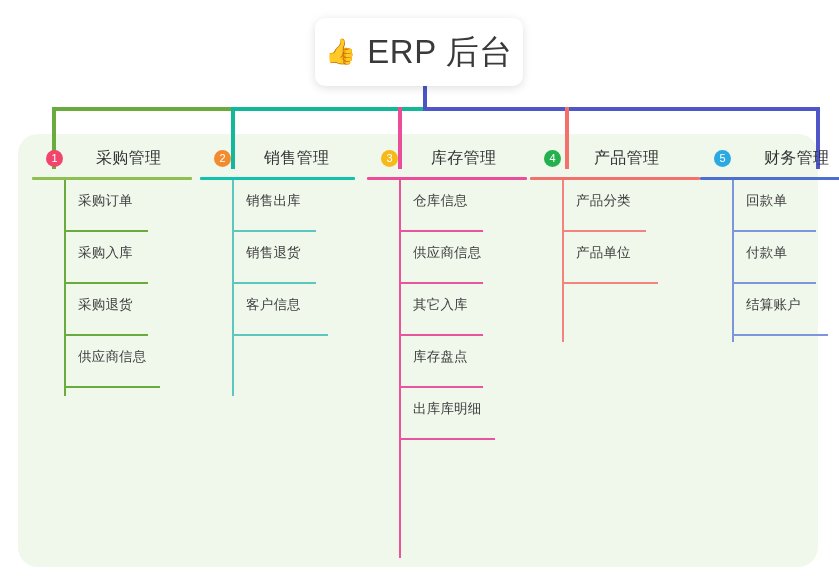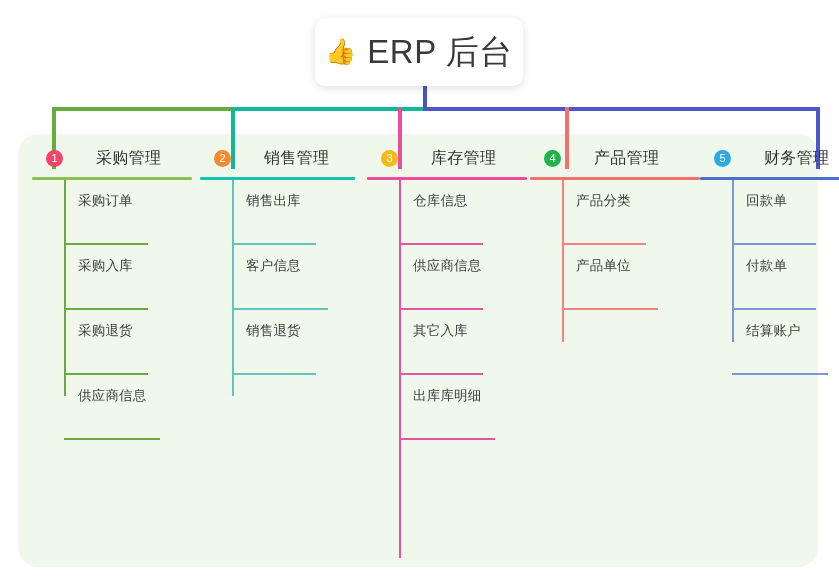--- a/index.html
+++ b/index.html
@@ -50,21 +50,21 @@
   .badge{
     width:17px;height:17px;border-radius:50%;
     color:#fff;font-size:11px;line-height:17px;text-align:center;
     flex:0 0 auto;font-family:"Liberation Sans",sans-serif;
   }
   .col-title{font-size:16px;color:#333333;white-space:nowrap;letter-spacing:.3px;margin-left:26px;}
   .head-rule{height:3px;margin-top:5px;border-radius:1px;}
 
   .items{position:relative;margin-top:0;}
   .spine{position:absolute;left:32px;top:0;width:2px;}
-  .leaf{position:relative;height:65px;}
+  .leaf{position:relative;height:52px;}
   .leaf-label{
     position:absolute;left:46px;top:12px;
     font-size:13.5px;color:#3d3d3d;white-space:nowrap;letter-spacing:.2px;
   }
   .leaf-rule{position:absolute;left:32px;bottom:0;height:2px;}
 
   
   #col-1{left:32px;width:160px;}
   #col-2{left:200px;width:155px;}
   #col-3{left:367px;width:160px;}
@@ -123,27 +123,27 @@
       <span class="col-title">销售管理</span>
     </div>
     <div class="head-rule" style="background: rgb(19, 194, 174);"></div>
     <div class="items">
       <div class="spine" style="background: rgb(94, 199, 189); height: 216px;"></div>
       <div class="leaf">
         <span class="leaf-label">销售出库</span>
         <div class="leaf-rule" style="background: rgb(94, 199, 189); width: 84px;"></div>
       </div>
       <div class="leaf">
+        <span class="leaf-label">销售退货</span>
+        <div class="leaf-rule" style="background: rgb(94, 199, 189); width: 84px;"></div>
+      </div>
+      <div class="leaf">
         <span class="leaf-label">客户信息</span>
         <div class="leaf-rule" style="background: rgb(94, 199, 189); width: 96px;"></div>
       </div>
-      <div class="leaf">
-        <span class="leaf-label">销售退货</span>
-        <div class="leaf-rule" style="background: rgb(94, 199, 189); width: 84px;"></div>
-      </div>
     </div>
   </div>
 <div class="column" id="col-3">
     <div class="col-head">
       <span class="badge" style="background: rgb(245, 185, 25);">3</span>
       <span class="col-title">库存管理</span>
     </div>
     <div class="head-rule" style="background: rgb(236, 77, 154);"></div>
     <div class="items">
       <div class="spine" style="background: rgb(232, 85, 156); height: 378px;"></div>
@@ -153,20 +153,24 @@
       </div>
       <div class="leaf">
         <span class="leaf-label">供应商信息</span>
         <div class="leaf-rule" style="background: rgb(232, 85, 156); width: 84px;"></div>
       </div>
       <div class="leaf">
         <span class="leaf-label">其它入库</span>
         <div class="leaf-rule" style="background: rgb(232, 85, 156); width: 84px;"></div>
       </div>
       <div class="leaf">
+        <span class="leaf-label">库存盘点</span>
+        <div class="leaf-rule" style="background: rgb(232, 85, 156); width: 84px;"></div>
+      </div>
+      <div class="leaf">
         <span class="leaf-label">出库库明细</span>
         <div class="leaf-rule" style="background: rgb(232, 85, 156); width: 96px;"></div>
       </div>
     </div>
   </div>
 <div class="column" id="col-4">
     <div class="col-head">
       <span class="badge" style="background: rgb(34, 177, 76);">4</span>
       <span class="col-title">产品管理</span>
     </div>

